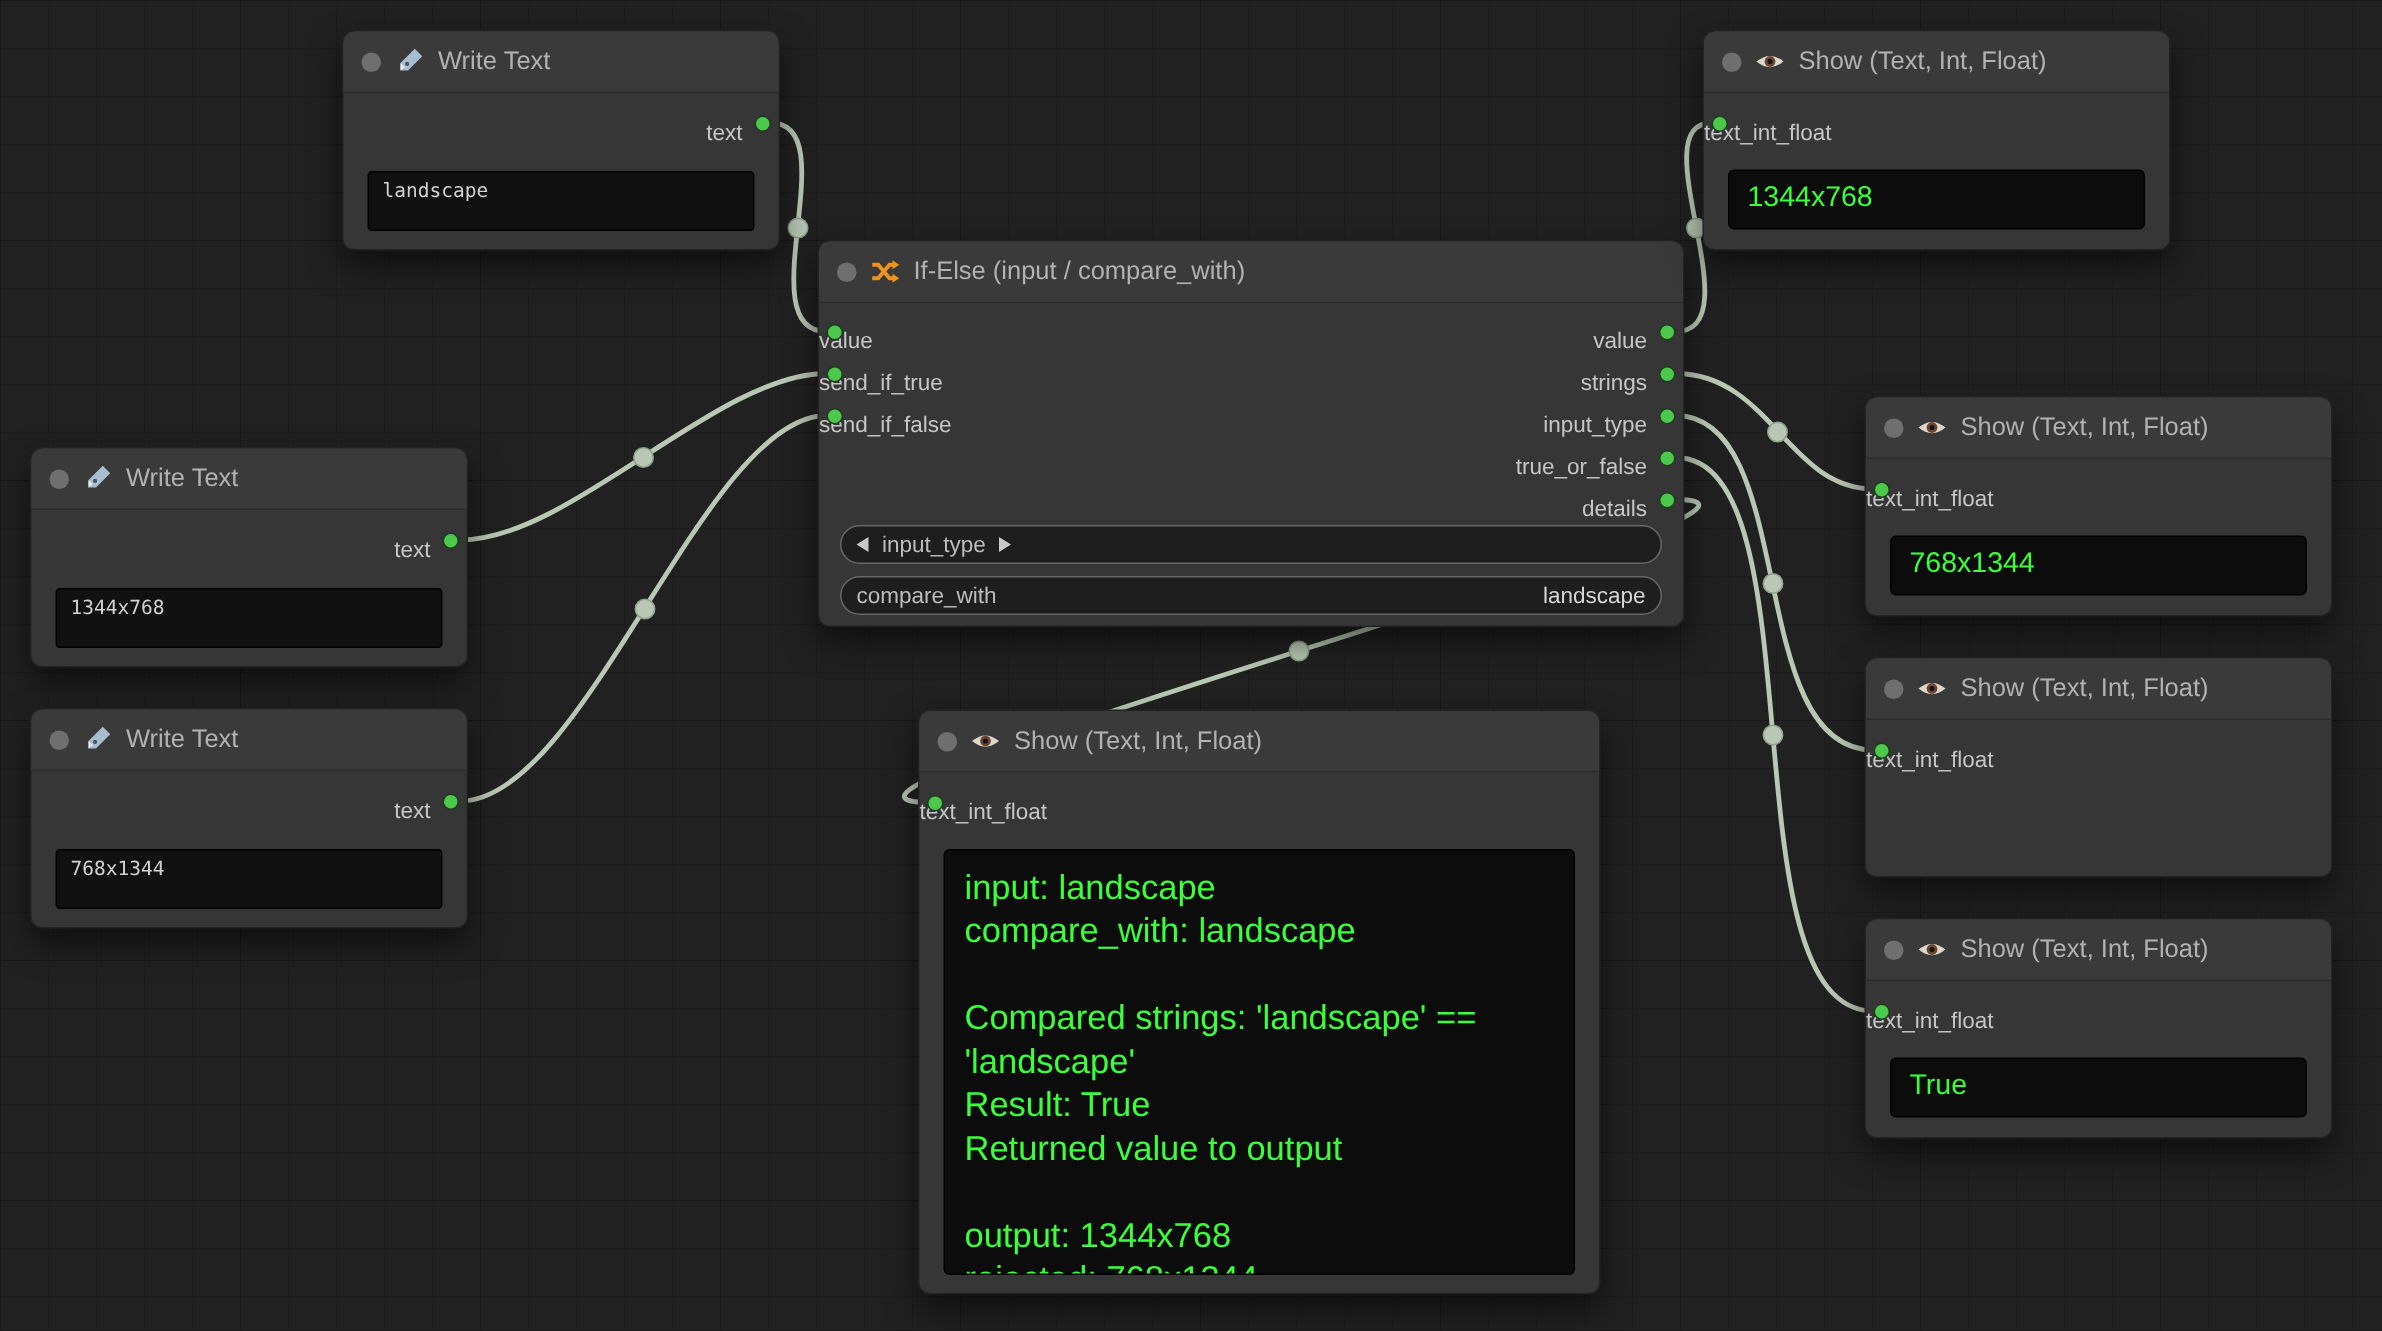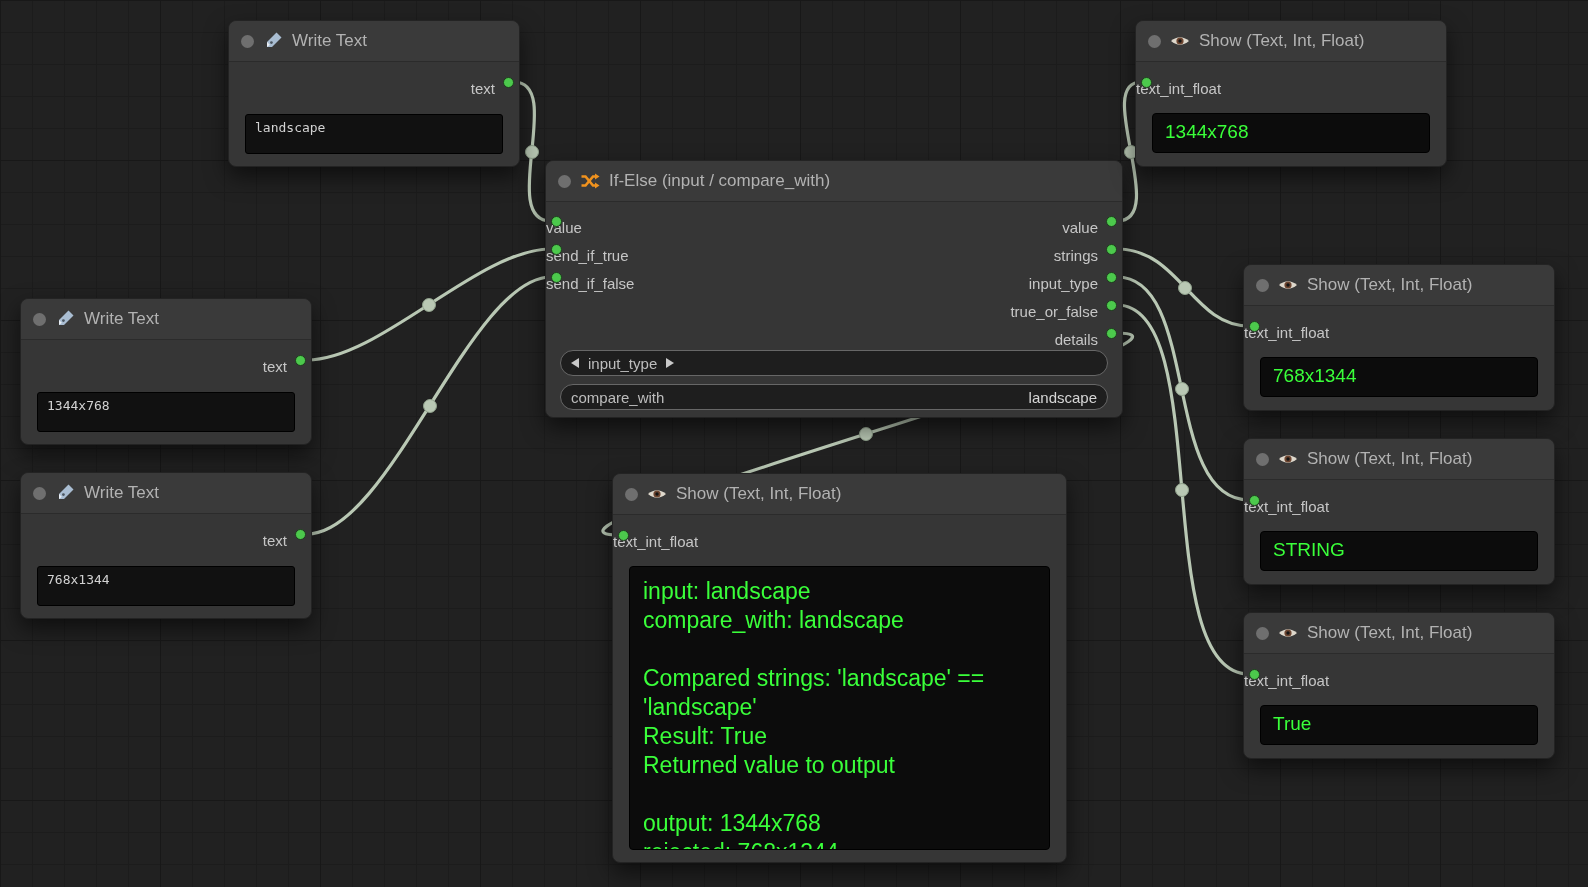--- a/index.html
+++ b/index.html
@@ -262,21 +262,20 @@
         <path d="M1 10 Q10 2.5 19 10 Q10 17.5 1 10 Z" fill="#ded8cc"></path>
         <circle cx="10" cy="10" r="3.6" fill="#6d4530"></circle>
         <circle cx="10" cy="10" r="1.7" fill="#141414"></circle>
       </svg>
       <span class="title">Show (Text, Int, Float)</span>
     </div>
     <div class="port in" style="top:48px">
       <span class="pdot"></span>
       <span class="plabel">text_int_float</span>
     </div>
-    <div class="showbox" style="top:92px;height:40px">STRING</div>
   </div>
 
   <div class="node" style="left:1243px;top:612px;width:312px;height:147px">
     <div class="hdr">
       <span class="cdot"></span>
       <svg class="icon" viewBox="0 0 20 20">
         <path d="M1 10 Q10 2.5 19 10 Q10 17.5 1 10 Z" fill="#ded8cc"></path>
         <circle cx="10" cy="10" r="3.6" fill="#6d4530"></circle>
         <circle cx="10" cy="10" r="1.7" fill="#141414"></circle>
       </svg>

